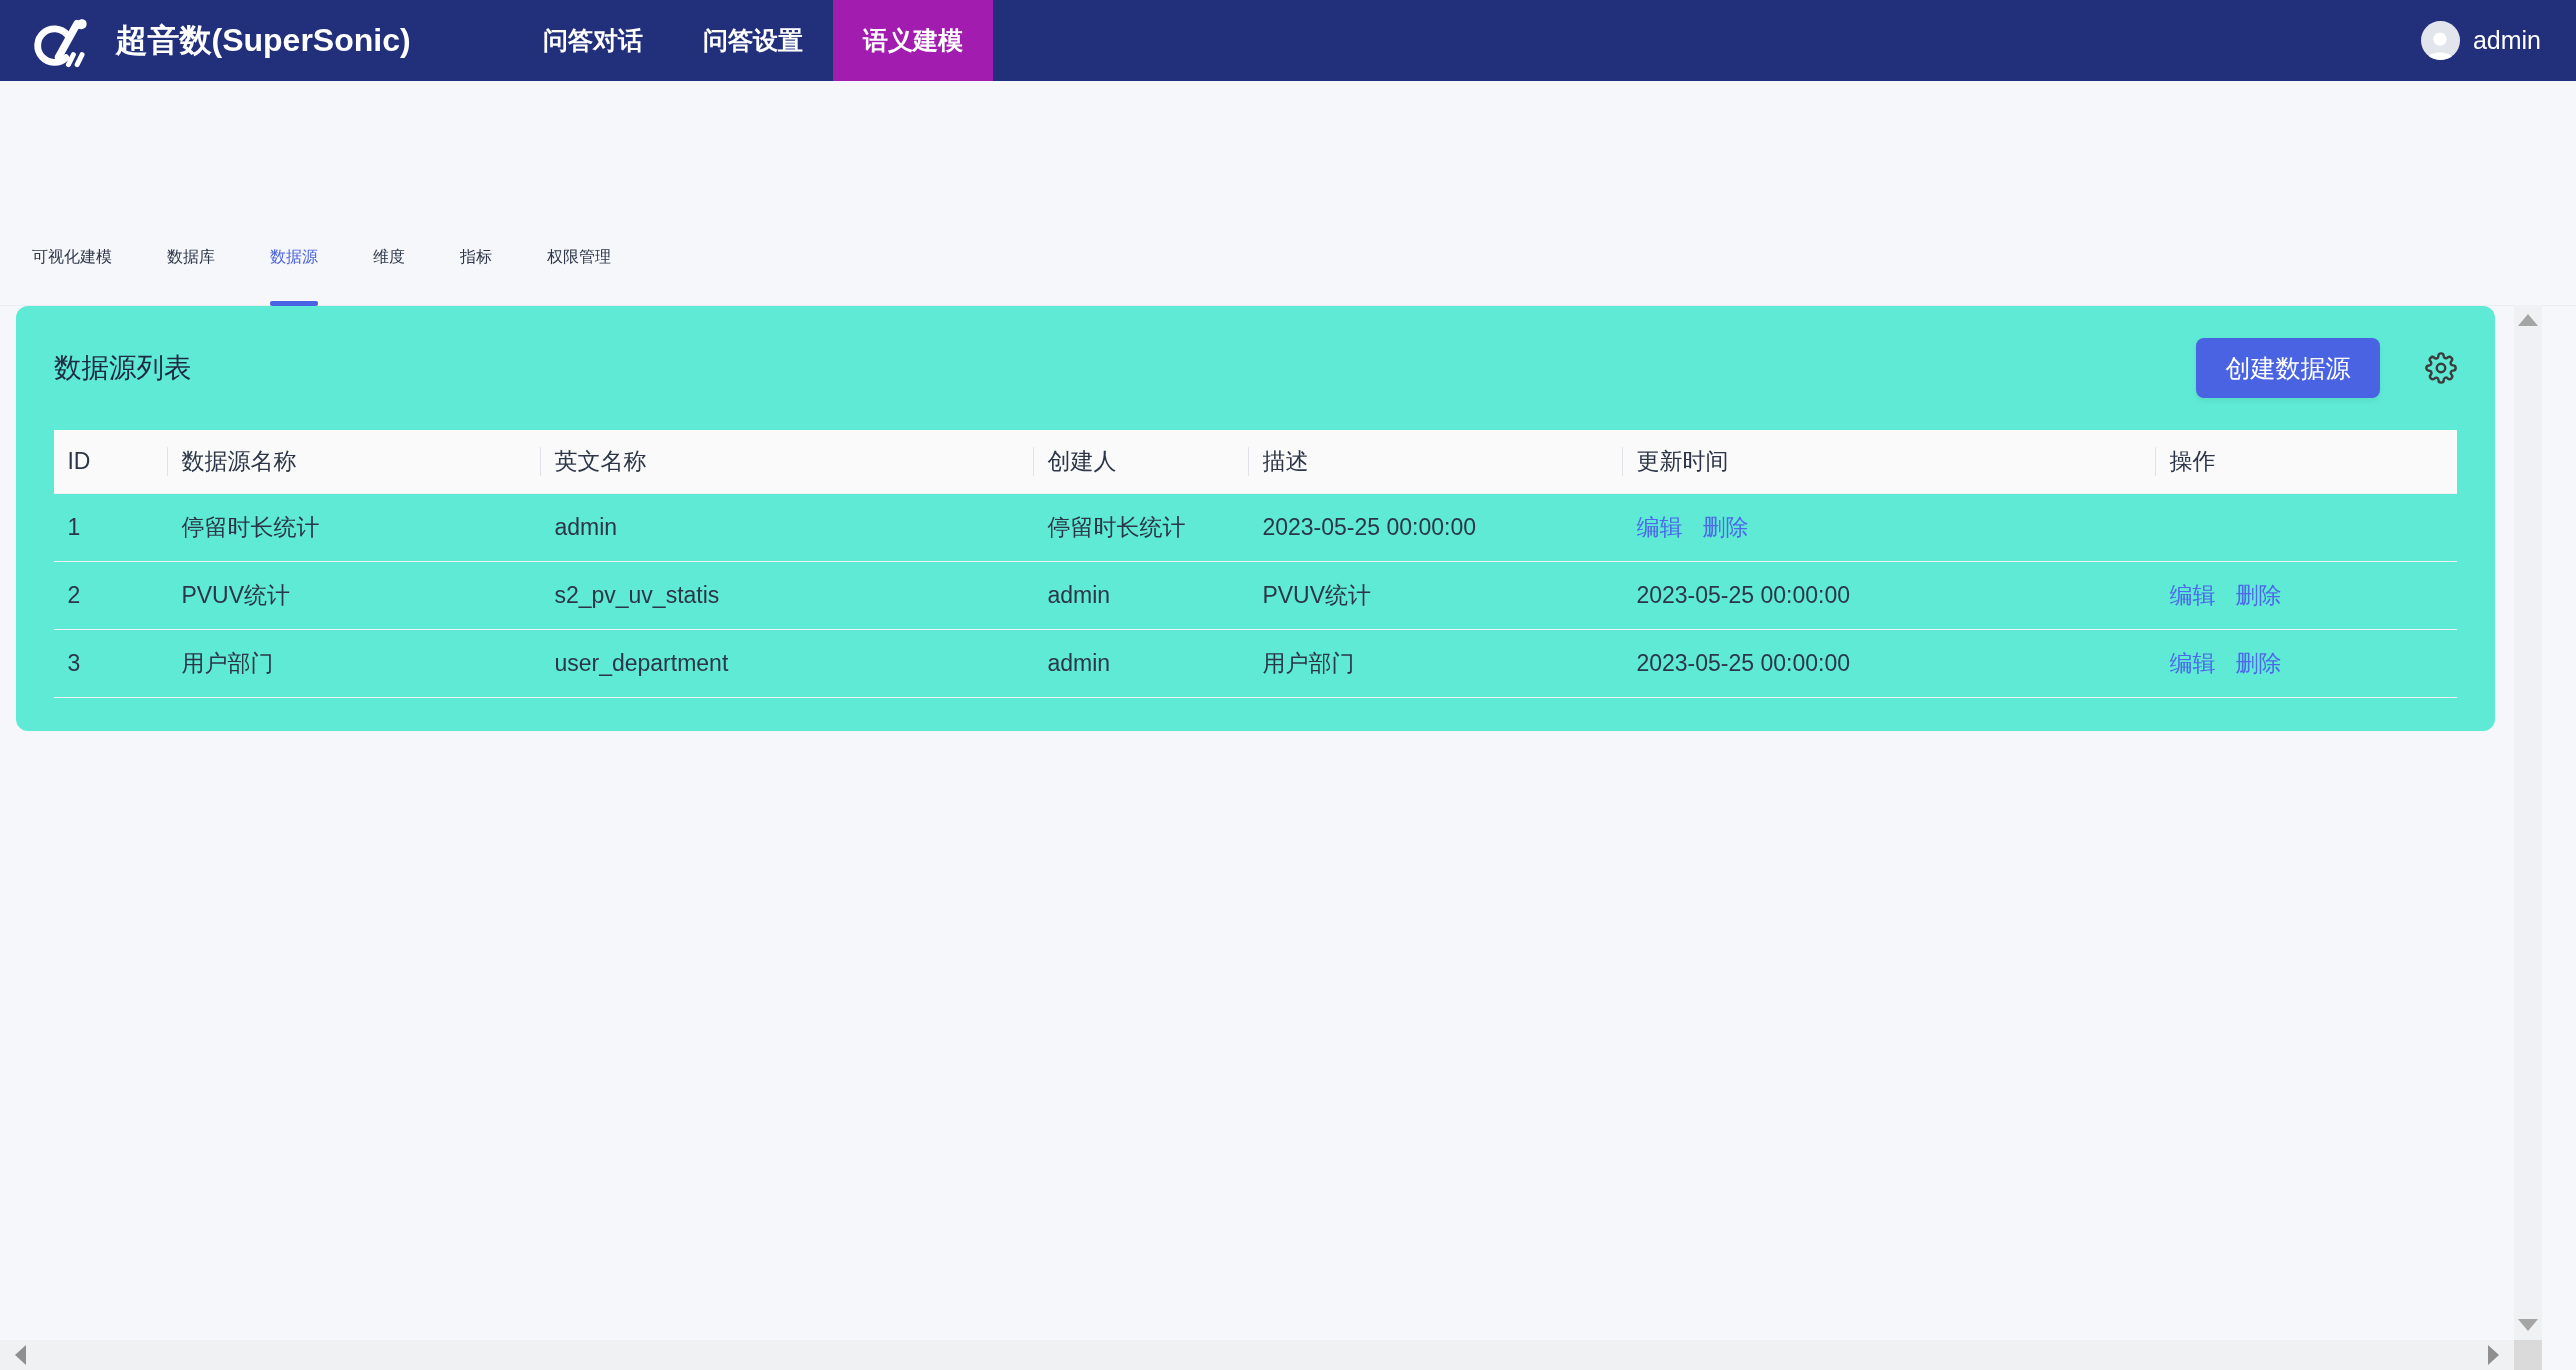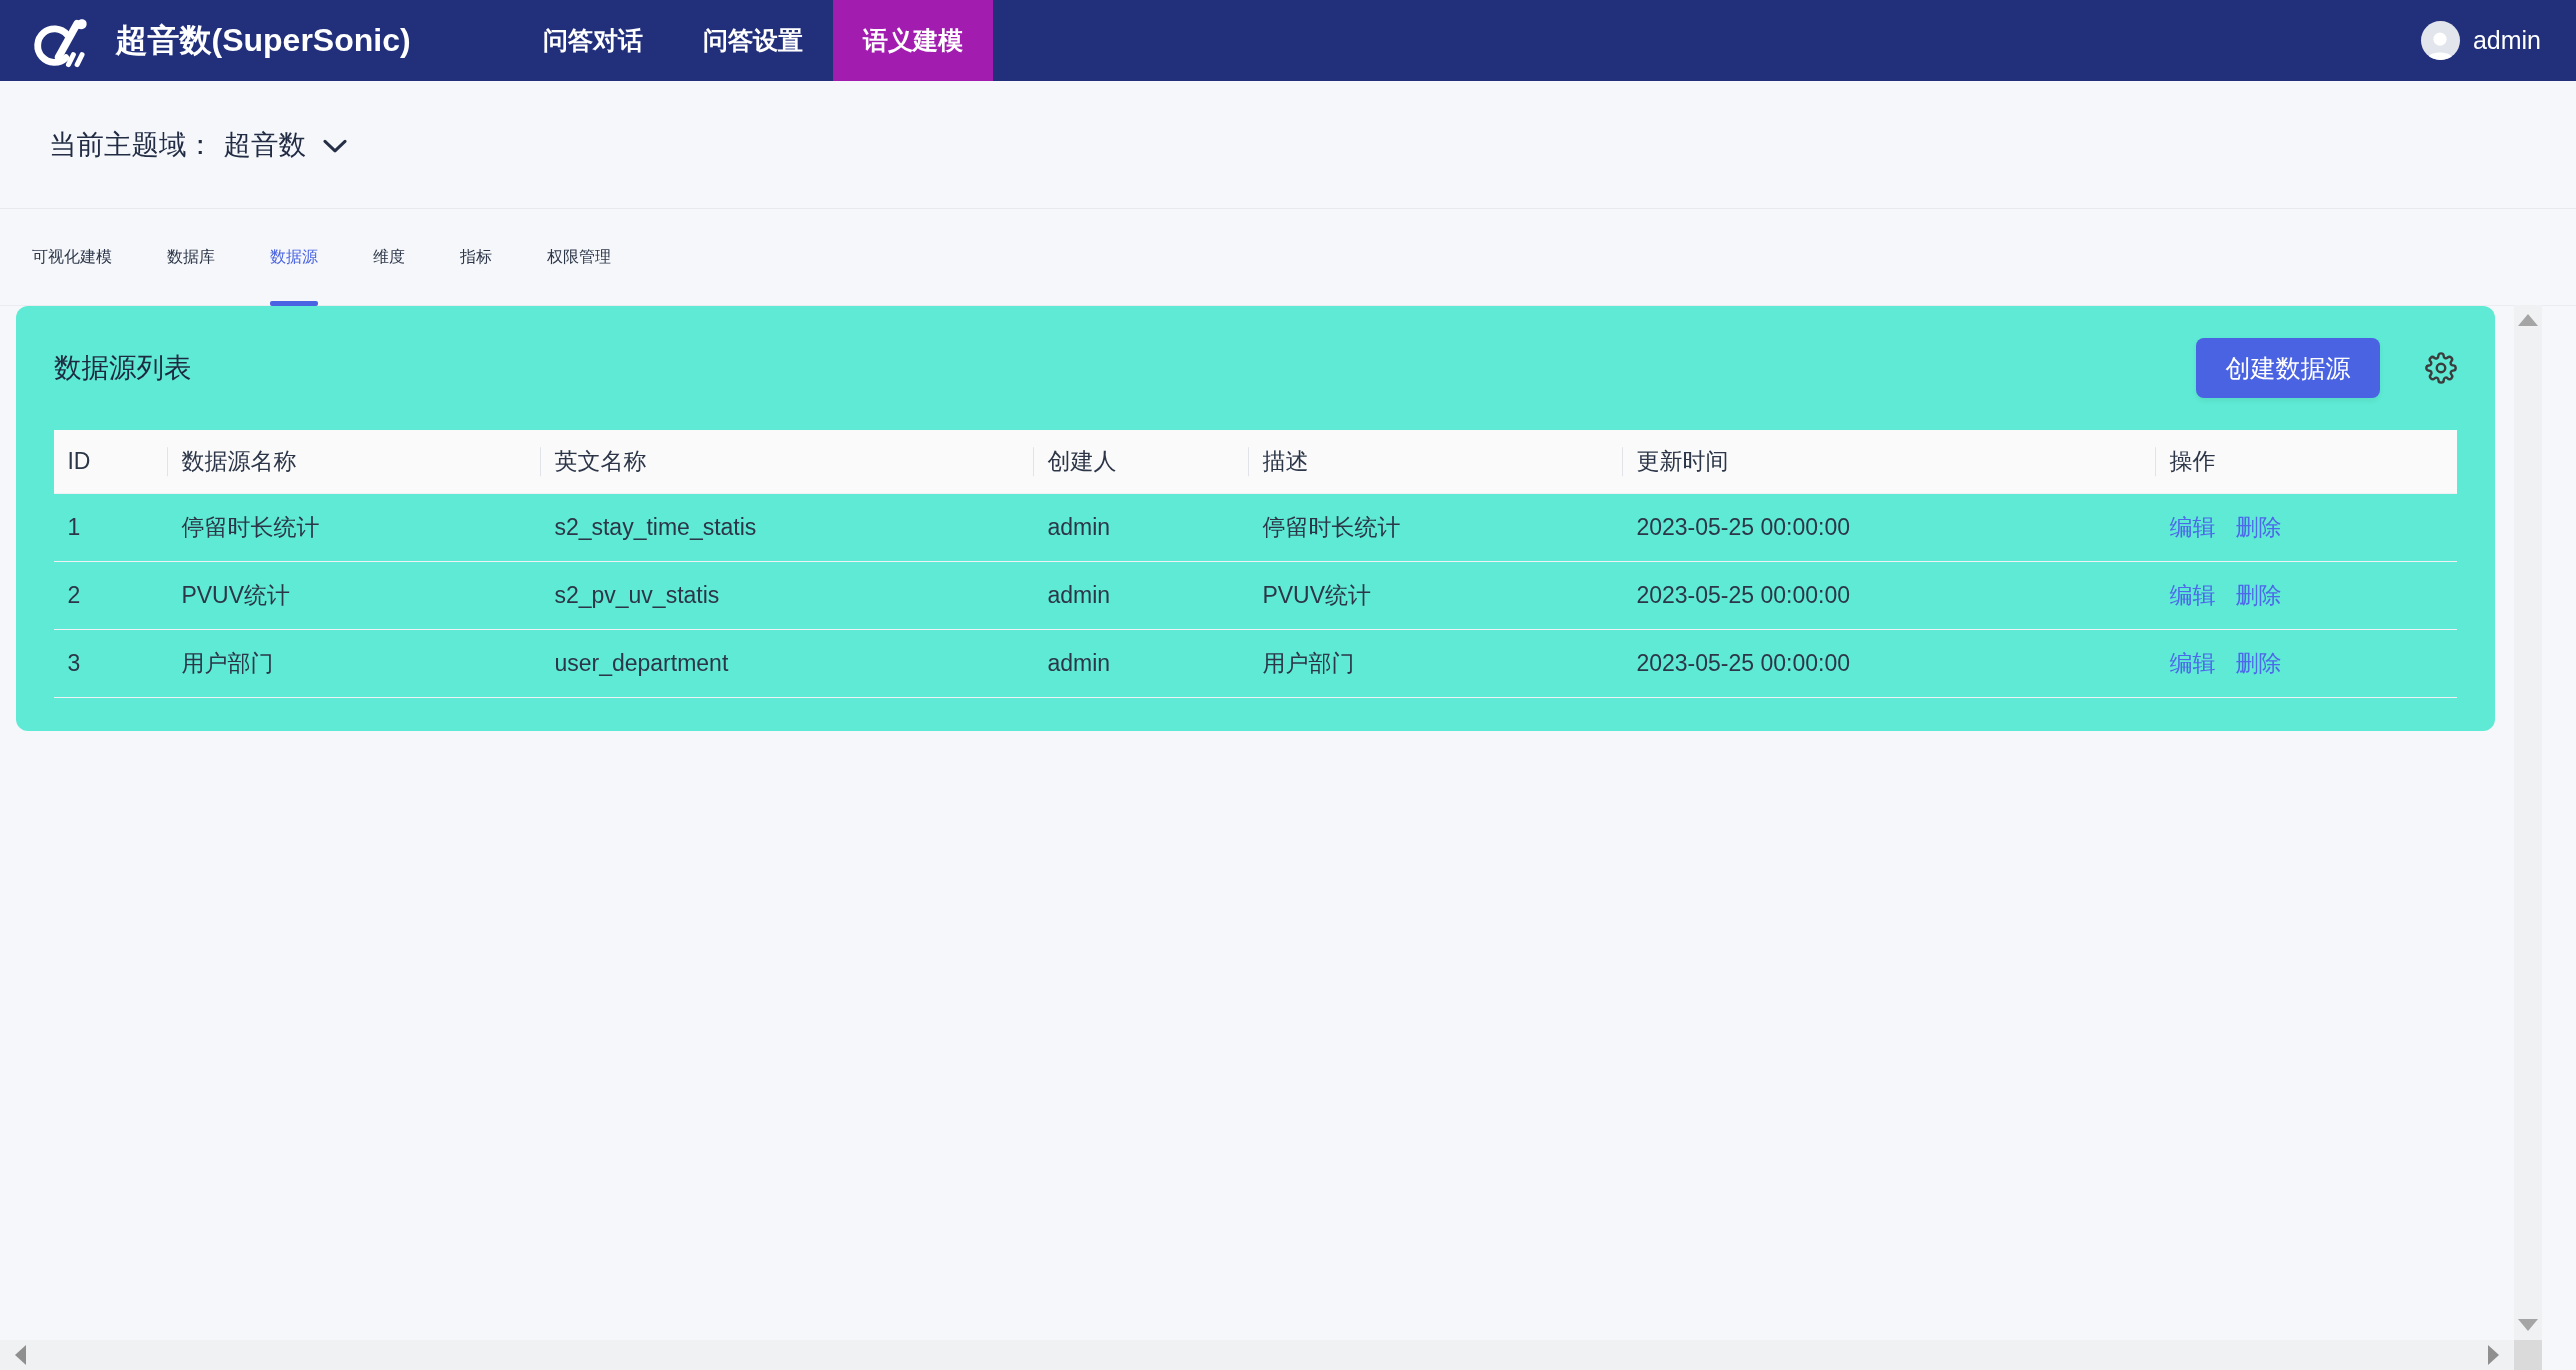--- a/index.html
+++ b/index.html
@@ -102,29 +102,20 @@
       <span class="avatar">
         <svg viewBox="0 0 64 64">
           <circle cx="32" cy="24" r="12" fill="#ffffff"></circle>
           <path d="M8 62 C8 44 56 44 56 62 Z" fill="#ffffff"></path>
         </svg>
       </span>
       <span class="user-name">admin</span>
     </div>
   </header>
 
-  <div class="domain-bar">
-    <div class="domain-select">
-      <span>当前主题域：</span>
-      <span class="domain-value">超音数</span>
-      <svg class="chevron" viewBox="0 0 24 14">
-        <path d="M2 2 L12 11.5 L22 2" stroke="#253046" stroke-width="3" fill="none" stroke-linecap="round" stroke-linejoin="round"></path>
-      </svg>
-    </div>
-  </div>
 
   <div class="tabs">
     <div class="tab">可视化建模</div>
     <div class="tab">数据库</div>
     <div class="tab active">数据源</div>
     <div class="tab">维度</div>
     <div class="tab">指标</div>
     <div class="tab">权限管理</div>
   </div>
 
@@ -147,21 +138,20 @@
         <div class="th">英文名称</div>
         <div class="th">创建人</div>
         <div class="th">描述</div>
         <div class="th">更新时间</div>
         <div class="th">操作</div>
       </div>
 
       <div class="trow">
         <div class="td">1</div>
         <div class="td">停留时长统计</div>
-        <div class="td">s2_stay_time_statis</div>
         <div class="td">admin</div>
         <div class="td">停留时长统计</div>
         <div class="td">2023-05-25 00:00:00</div>
         <div class="td actions">
           <a class="link">编辑</a>
           <a class="link">删除</a>
         </div>
       </div>
 
       <div class="trow">

